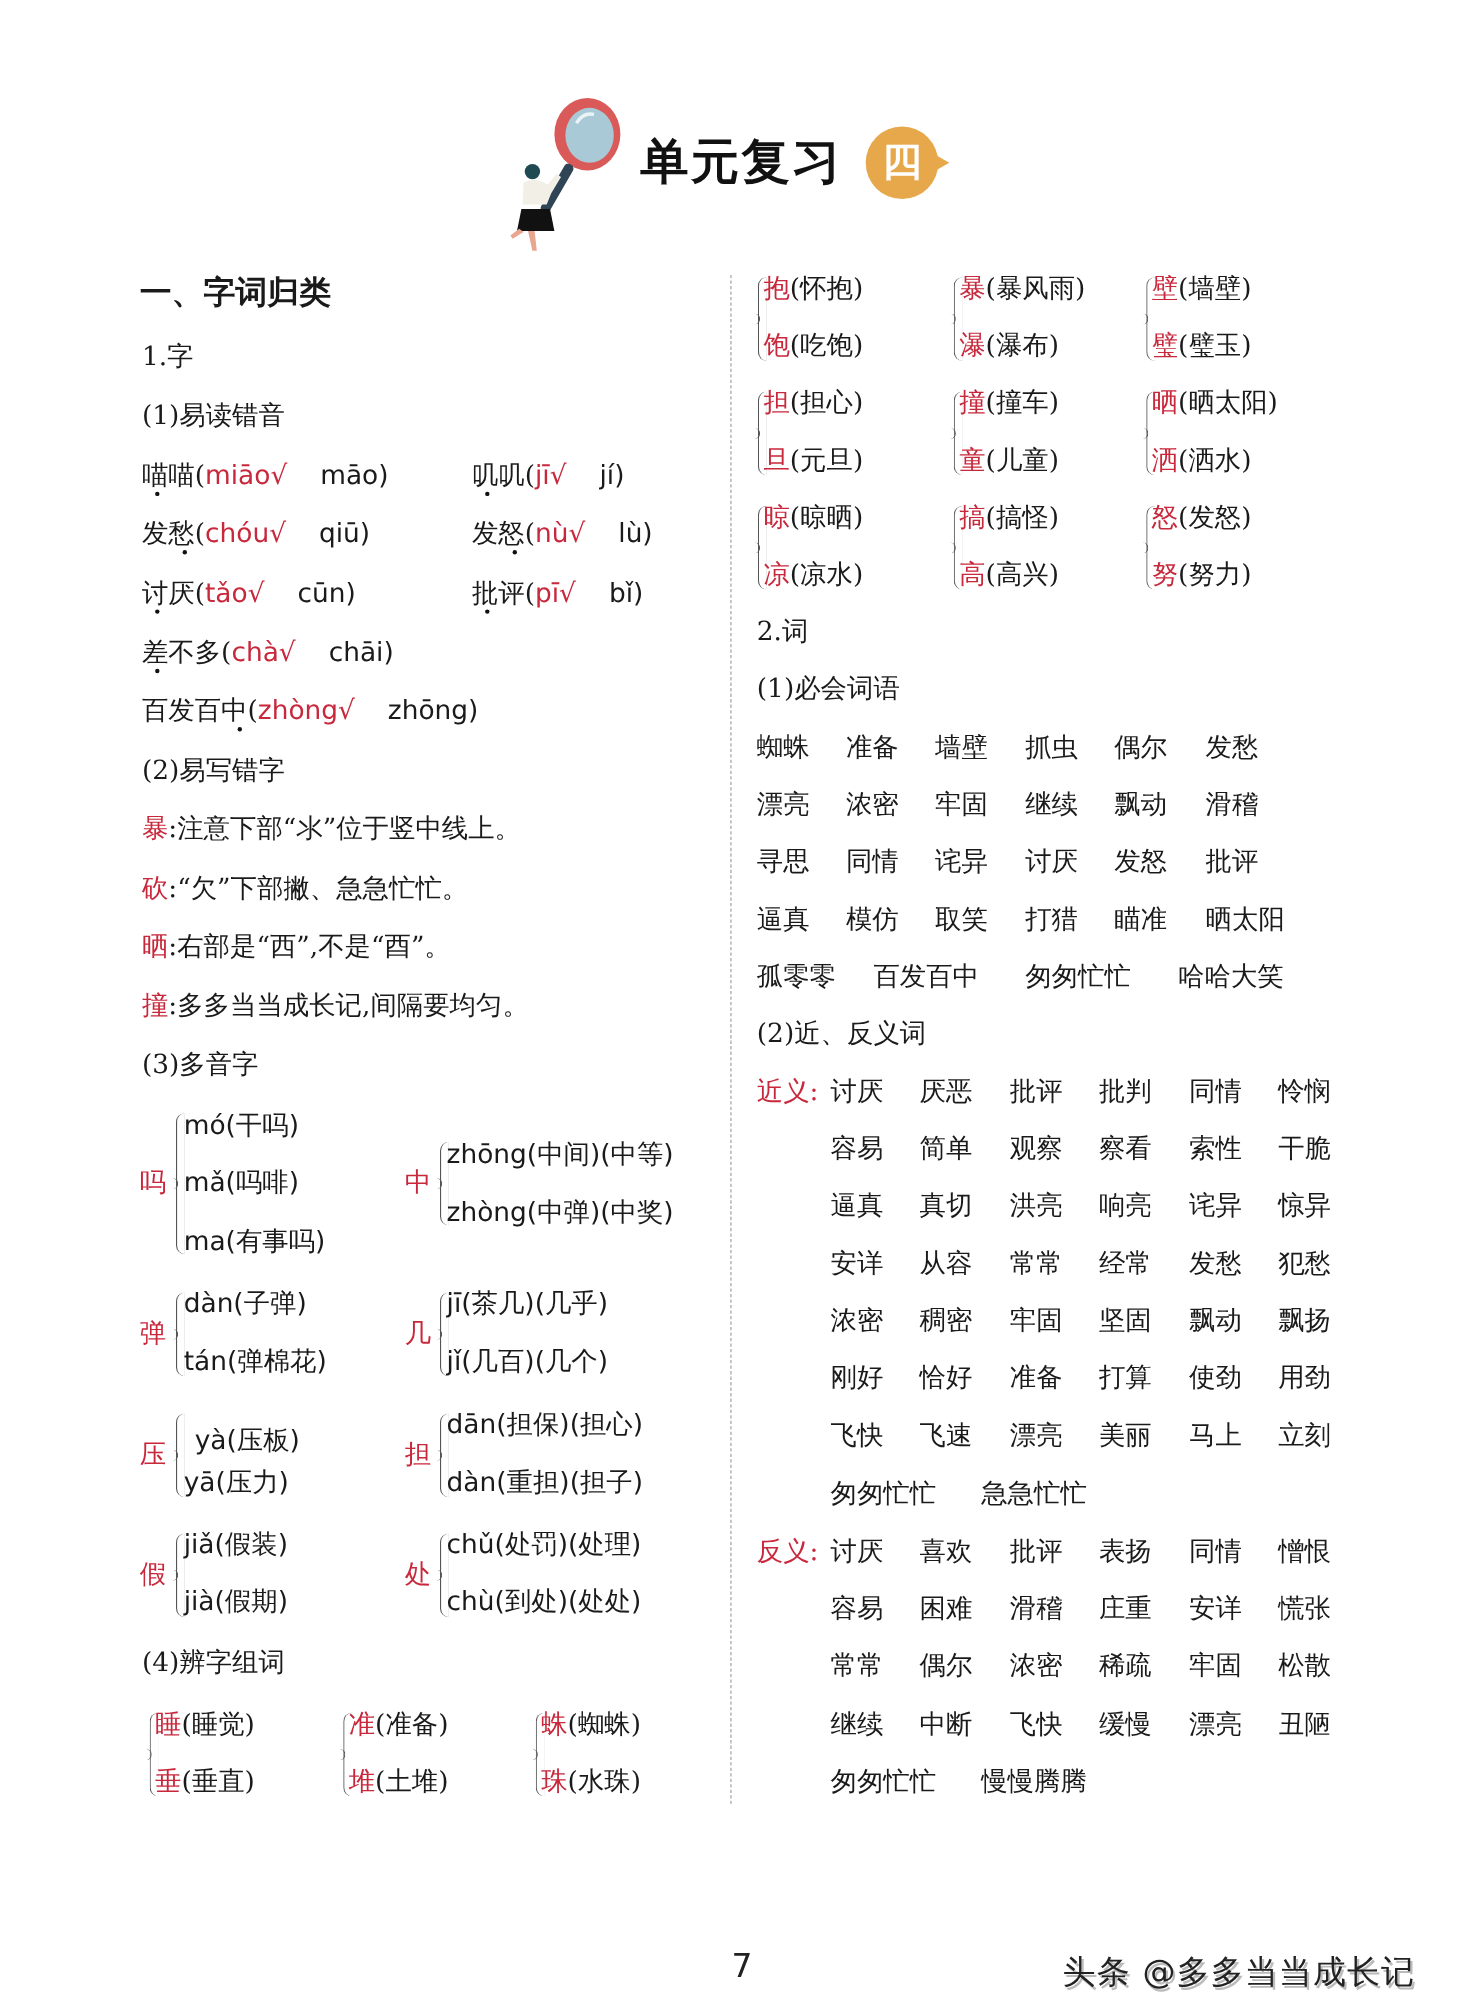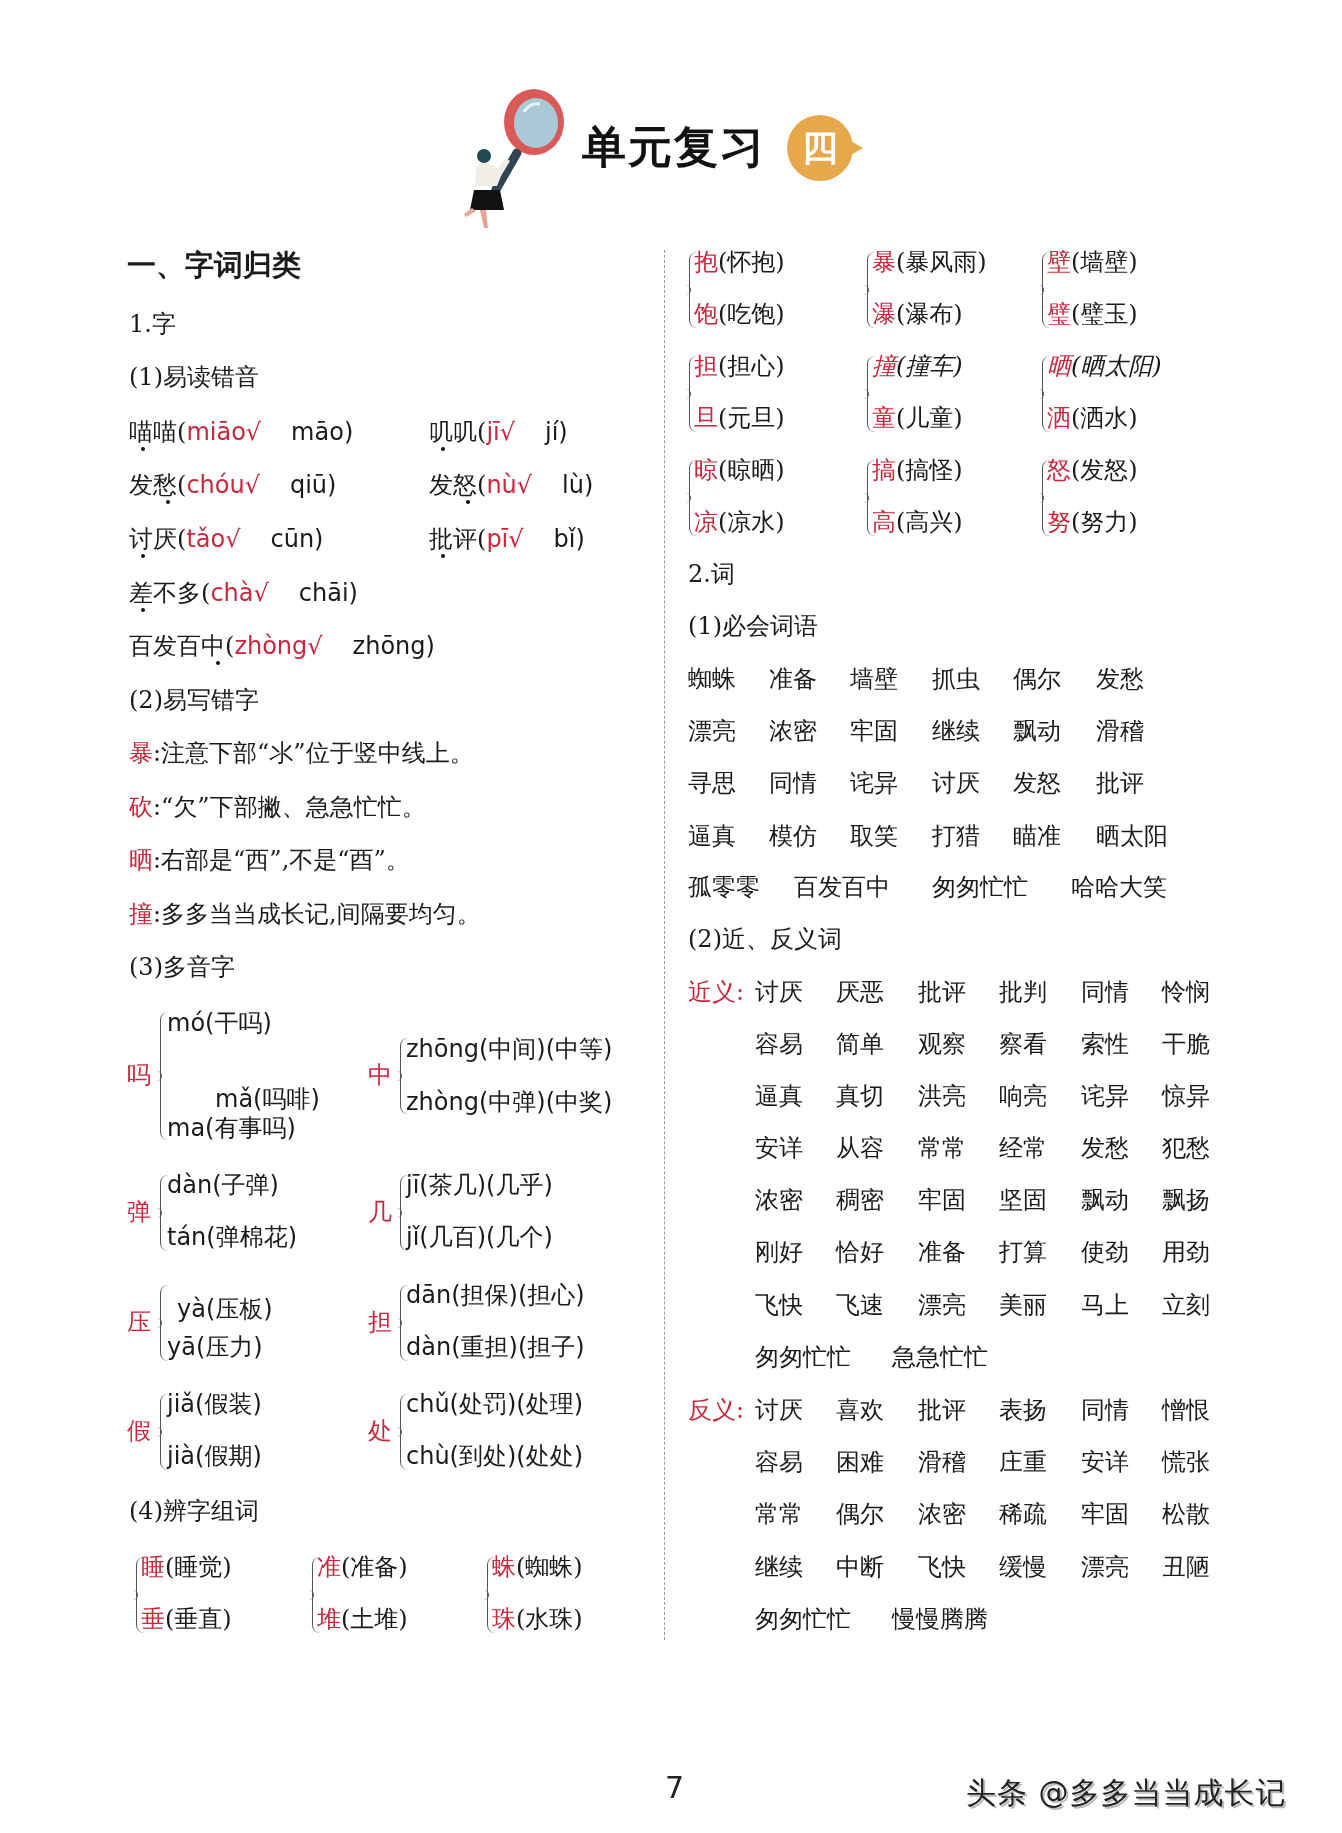--- a/index.html
+++ b/index.html
@@ -94,21 +94,21 @@
 <div class="abs txt" style="left:129px;top:738px;"><span class="red">暴</span><span>:注意下部“氺”位于竖中线上。</span></div>
 <div class="abs txt" style="left:129px;top:792px;"><span class="red">砍</span><span>:“欠”下部撇、急急忙忙。</span></div>
 <div class="abs txt" style="left:129px;top:845px;"><span class="red">晒</span><span>:右部是“西”,不是“酉”。</span></div>
 <div class="abs txt" style="left:129px;top:899px;"><span class="red">撞</span><span>:多多当当成长记,间隔要均匀。</span></div>
 
 <div class="abs txt" style="left:129px;top:952px;">(3)多音字</div>
 
 <div class="abs txt red" style="left:127px;top:1060px;">吗</div>
 <div class="brace" style="left:160px;top:1012px;height:128px;"></div>
 <div class="abs txt py" style="left:167px;top:1008px;">mó(干吗)</div>
-<div class="abs txt py" style="left:167px;top:1084px;margin-left:48px;">mǎ(吗啡)</div>
+<div class="abs txt py" style="left:167px;top:1060px;">mǎ(吗啡)</div>
 <div class="abs txt py" style="left:167px;top:1113px;">ma(有事吗)</div>
 
 <div class="abs txt red" style="left:368px;top:1060px;">中</div>
 <div class="brace" style="left:400px;top:1038px;height:76px;"></div>
 <div class="abs txt py" style="left:406px;top:1034px;">zhōng(中间)(中等)</div>
 <div class="abs txt py" style="left:406px;top:1087px;">zhòng(中弹)(中奖)</div>
 
 <div class="abs txt red" style="left:127px;top:1197px;">弹</div>
 <div class="brace" style="left:160px;top:1175px;height:76px;"></div>
 <div class="abs txt py" style="left:167px;top:1170px;">dàn(子弹)</div>
@@ -163,25 +163,25 @@
 
 <div class="brace" style="left:1042px;top:252px;height:76px;"></div>
 <div class="abs txt" style="left:1047px;top:247px;"><span class="red">壁</span><span>(墙壁)</span></div>
 <div class="abs txt" style="left:1047px;top:299px;"><span class="red">璧</span><span>(璧玉)</span></div>
 
 <div class="brace" style="left:689px;top:356px;height:76px;"></div>
 <div class="abs txt" style="left:694px;top:351px;"><span class="red">担</span><span>(担心)</span></div>
 <div class="abs txt" style="left:694px;top:403px;"><span class="red">旦</span><span>(元旦)</span></div>
 
 <div class="brace" style="left:867px;top:356px;height:76px;"></div>
-<div class="abs txt" style="left:872px;top:351px;font-style:italic;"><span class="red">撞</span><span>(撞车)</span></div>
+<div class="abs txt" style="left:872px;top:351px;"><span class="red">撞</span><span>(撞车)</span></div>
 <div class="abs txt" style="left:872px;top:403px;"><span class="red">童</span><span>(儿童)</span></div>
 
 <div class="brace" style="left:1042px;top:356px;height:76px;"></div>
-<div class="abs txt" style="left:1047px;top:351px;font-style:italic;"><span class="red">晒</span><span>(晒太阳)</span></div>
+<div class="abs txt" style="left:1047px;top:351px;"><span class="red">晒</span><span>(晒太阳)</span></div>
 <div class="abs txt" style="left:1047px;top:403px;"><span class="red">洒</span><span>(洒水)</span></div>
 
 <div class="brace" style="left:689px;top:460px;height:76px;"></div>
 <div class="abs txt" style="left:694px;top:455px;"><span class="red">晾</span><span>(晾晒)</span></div>
 <div class="abs txt" style="left:694px;top:507px;"><span class="red">凉</span><span>(凉水)</span></div>
 
 <div class="brace" style="left:867px;top:460px;height:76px;"></div>
 <div class="abs txt" style="left:872px;top:455px;"><span class="red">搞</span><span>(搞怪)</span></div>
 <div class="abs txt" style="left:872px;top:507px;"><span class="red">高</span><span>(高兴)</span></div>
 

